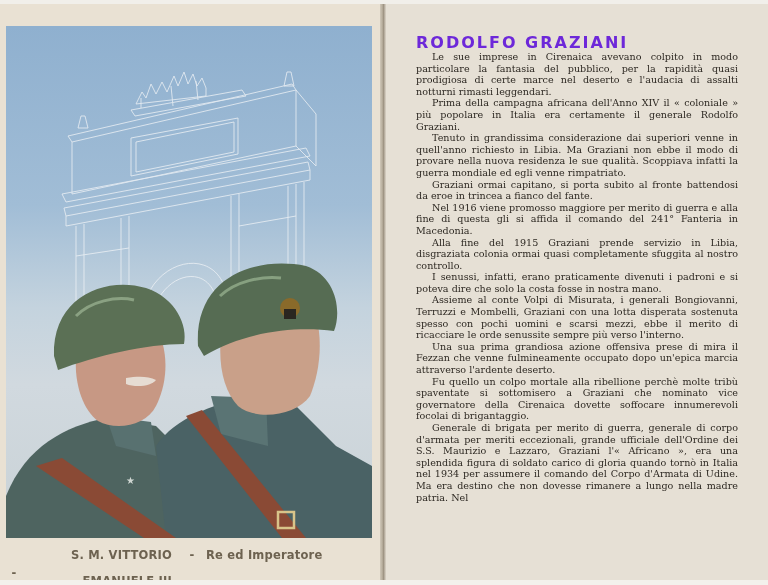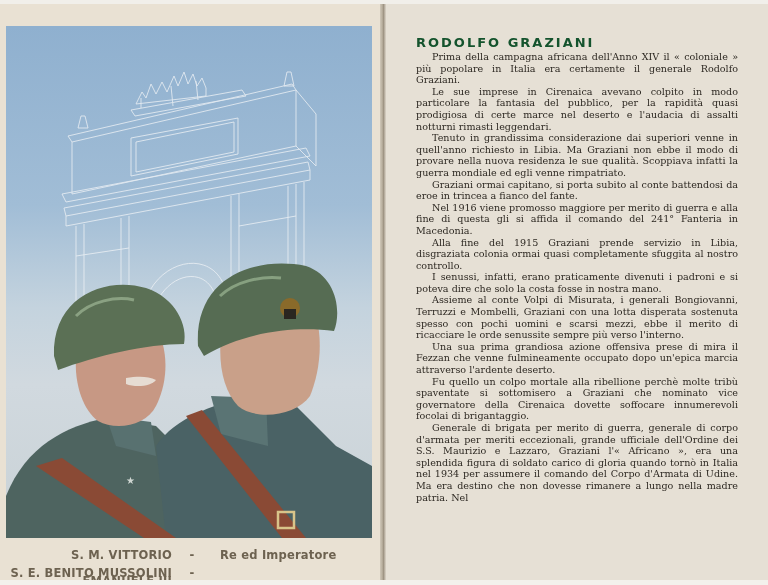--- a/index.html
+++ b/index.html
@@ -31,41 +31,41 @@
   .arch-svg { position: absolute; left: 0; top: 0; }
   .figures-svg { position: absolute; left: 0; top: 0; }
   .caption {
     position: absolute; left: 0; top: 538px; width: 380px;
     font-family: "DejaVu Sans", sans-serif;
     font-size: 11.5px; color: #6d6250; letter-spacing: 0.2px;
   }
   .caption-line { display: flex; height: 18px; line-height: 26px; font-weight: bold; }
   .caption-line .name { width: 172px; text-align: right; padding-right: 6px; }
   .caption-line .sep { width: 28px; text-align: center; }
-  .caption-line .role { flex: 1; margin-left: 14px; }
+  .caption-line .role { flex: 1; }
   .spine {
     position: absolute; left: 380px; top: 4px; width: 6px; height: 576px;
     background: linear-gradient(90deg, #cfc7b8, #b7ad9c 40%, #9a8f7e 55%, #ddd6ca);
   }
   
   .page-right {
     position: absolute; left: 386px; top: 4px; width: 382px; height: 576px;
     background: #e6e0d5;
   }
   .article {
     position: absolute; left: 30px; top: 32px; width: 322px;
     color: #2d2822;
     font-family: "DejaVu Serif", serif;
     font-size: 9.6px;
     line-height: 11.6px;
   }
   .article-title {
     font-family: "DejaVu Sans", sans-serif;
-    font-weight: bold; font-size: 13px; letter-spacing: 2px;
-    color: #14532d; margin: 0 0 1px 0; line-height: 14px;
+    font-weight: bold; font-size: 16px; letter-spacing: 2px;
+    color: #6d28d9; margin: 0 0 1px 0; line-height: 14px;
   }
   .article p {
     margin: 0; text-indent: 16px; text-align: justify;
   }
 </style>
 </head>
 <body>
 
 <div class="spread">
   <div class="top-strip"></div>
@@ -145,35 +145,34 @@
       </svg>
     </div>
 
     <div class="caption">
       <div class="caption-line">
         <span class="name">S. M. VITTORIO EMANUELE III</span>
         <span class="sep">-</span>
         <span class="role">Re ed Imperatore</span>
       </div>
       <div class="caption-line">
-        <span class="name">S. E. BENITO MUSSOLINI</span>
         <span class="sep">-</span>
       </div>
     </div>
   </div>
 
   <div class="spine"></div>
 
   <div class="page-right">
     <div class="article">
       <h1 class="article-title">RODOLFO GRAZIANI</h1>
+      <p>Le sue imprese in Cirenaica avevano colpito in modo particolare la fantasia del pubblico, per la rapidità quasi prodigiosa di certe marce nel deserto e l'audacia di assalti notturni rimasti leggendari.</p>
       <p>Prima della campagna africana dell'Anno XIV il « coloniale » più popolare in Italia era certamente il generale Rodolfo Graziani.</p>
-      <p>Le sue imprese in Cirenaica avevano colpito in modo particolare la fantasia del pubblico, per la rapidità quasi prodigiosa di certe marce nel deserto e l'audacia di assalti notturni rimasti leggendari.</p>
       <p>Tenuto in grandissima considerazione dai superiori venne in quell'anno richiesto in Libia. Ma Graziani non ebbe il modo di provare nella nuova residenza le sue qualità. Scoppiava infatti la guerra mondiale ed egli venne rimpatriato.</p>
-      <p>Graziani ormai capitano, si porta subito al conte battendosi da eroe in trincea a fianco del fante.</p>
+      <p>Graziani ormai capitano, si porta subito al fronte battendosi da eroe in trincea a fianco del fante.</p>
       <p>Nel 1916 viene promosso maggiore per merito di guerra e alla fine di questa gli si affida il comando del 241° Fanteria in Macedonia.</p>
       <p>Alla fine del 1915 Graziani prende servizio in Libia, disgraziata colonia ormai quasi completamente sfuggita al nostro controllo.</p>
       <p>I senussi, infatti, erano praticamente divenuti i padroni e si poteva dire che solo la costa fosse in nostra mano.</p>
       <p>Assieme al conte Volpi di Misurata, i generali Bongiovanni, Terruzzi e Mombelli, Graziani con una lotta disperata sostenuta spesso con pochi uomini e scarsi mezzi, ebbe il merito di ricacciare le orde senussite sempre più verso l'interno.</p>
       <p>Una sua prima grandiosa azione offensiva prese di mira il Fezzan che venne fulmineamente occupato dopo un'epica marcia attraverso l'ardente deserto.</p>
       <p>Fu quello un colpo mortale alla ribellione perchè molte tribù spaventate si sottomisero a Graziani che nominato vice governatore della Cirenaica dovette soffocare innumerevoli focolai di brigantaggio.</p>
       <p>Generale di brigata per merito di guerra, generale di corpo d'armata per meriti eccezionali, grande ufficiale dell'Ordine dei S.S. Maurizio e Lazzaro, Graziani l'« Africano », era una splendida figura di soldato carico di gloria quando tornò in Italia nel 1934 per assumere il comando del Corpo d'Armata di Udine. Ma era destino che non dovesse rimanere a lungo nella madre patria. Nel</p>
     </div>
   </div>
 

